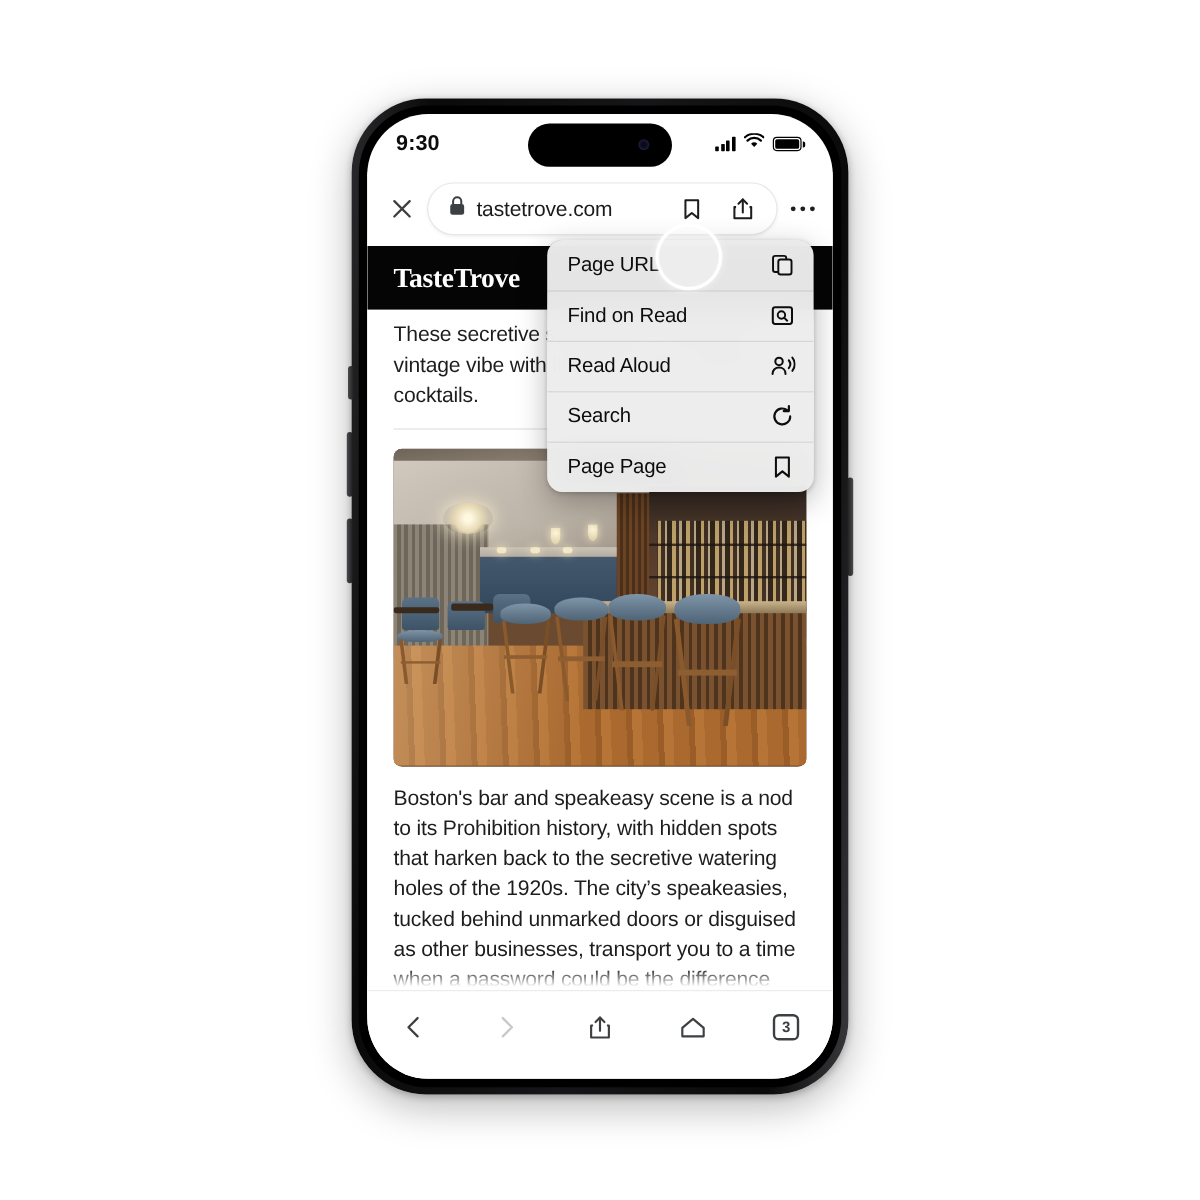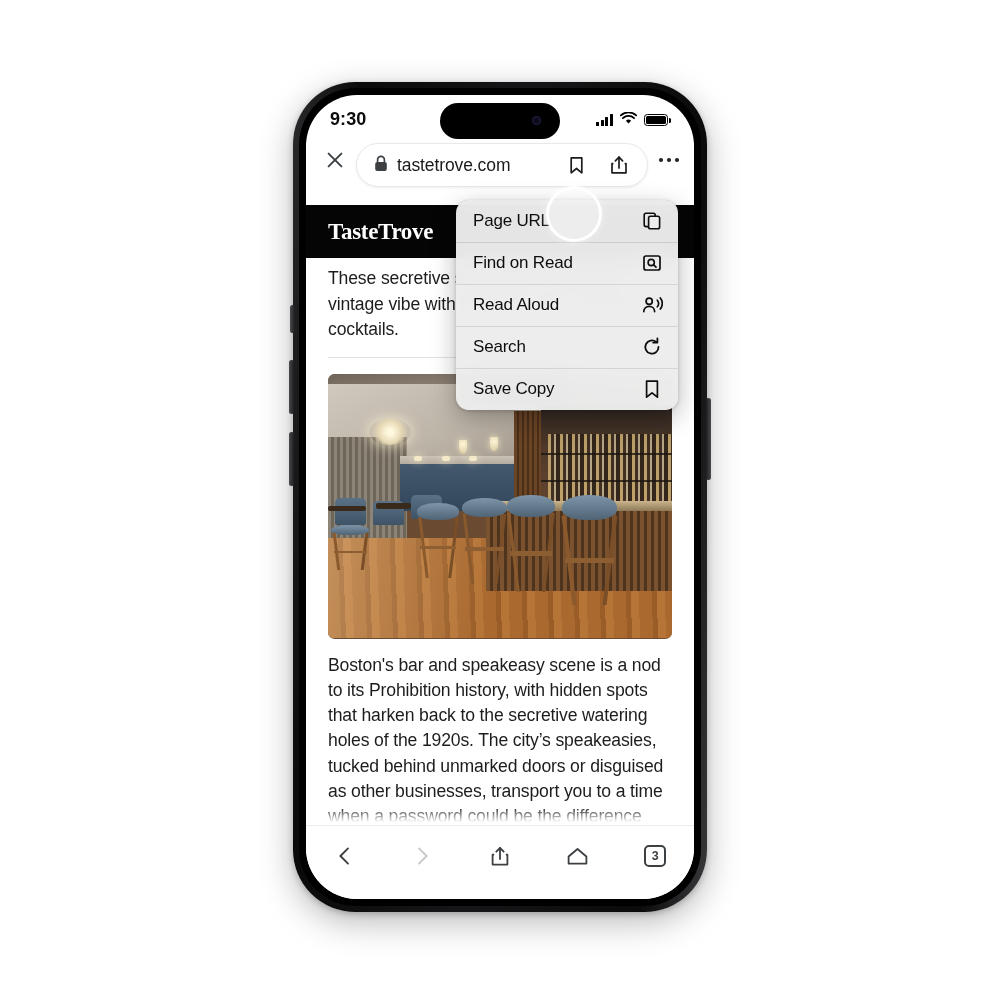--- a/index.html
+++ b/index.html
@@ -70,21 +70,21 @@
   .sig i:nth-child(3){height:9px;} .sig i:nth-child(4){height:12px;}
   .batt { width:24px; height:12px; border:1.6px solid #000; border-radius:3.4px;
     position:relative; display:flex; align-items:center; padding:1.4px; }
   .batt::after{ content:""; position:absolute; right:-3.6px; top:3.4px;
     width:2px; height:5px; background:#000; border-radius:0 1.5px 1.5px 0;}
   .batt i{ display:block; height:100%; width:100%; background:#000; border-radius:1.6px;}
 
   
   .topbar {
     position:absolute; left:0; top:48px; width:388px; height:62px;
-    background:#fff; display:flex; align-items:flex-start; padding:0 8px 0 12px; gap:4px;
+    background:#fff; display:flex; align-items:center; padding:0 8px 0 12px; gap:4px;
   }
   .icon-btn { width:34px; height:34px; display:flex; align-items:center;
     justify-content:center; flex:0 0 auto; }
   .urlpill {
     flex:1 1 auto; height:44px; background:#fff; border:1.5px solid #e8e8e8;
     border-radius:23px; display:flex; align-items:center; gap:9px;
     padding: 0 11px 0 17px; box-shadow: 0 1px 3px rgba(0,0,0,0.07);
   }
   .url-text { flex:1 1 auto; font-size:17.5px; color:#1b1b1b; letter-spacing:-.1px; }
   .dots { display:flex; gap:3.6px; padding:0 3px; }
@@ -394,21 +394,21 @@
       <div class="ctx-item">
         <span class="ctx-label">Search</span>
         <span class="ctx-icon">
           <svg width="20" height="20" viewBox="0 0 20 20">
             <path d="M16.5 10a6.6 6.6 0 1 1-2.3-5" stroke="#0d0d0d" stroke-width="1.8" fill="none" stroke-linecap="round"></path>
             <path d="M15.4 1.3v4.3h-4.3" stroke="#0d0d0d" stroke-width="1.8" fill="none" stroke-linecap="round" stroke-linejoin="round"></path>
           </svg>
         </span>
       </div>
       <div class="ctx-item">
-        <span class="ctx-label">Save Copy</span>
+        <span class="ctx-label">Page Page</span>
         <span class="ctx-icon">
           <svg width="18" height="20" viewBox="0 0 18 20">
             <path d="M3.6 2.2h10.8v16l-5.4-4.4-5.4 4.4z" stroke="#0d0d0d" stroke-width="1.7" fill="none" stroke-linejoin="round"></path>
           </svg>
         </span>
       </div>
     </div>
 
     <div class="tap-ring"></div>
 

